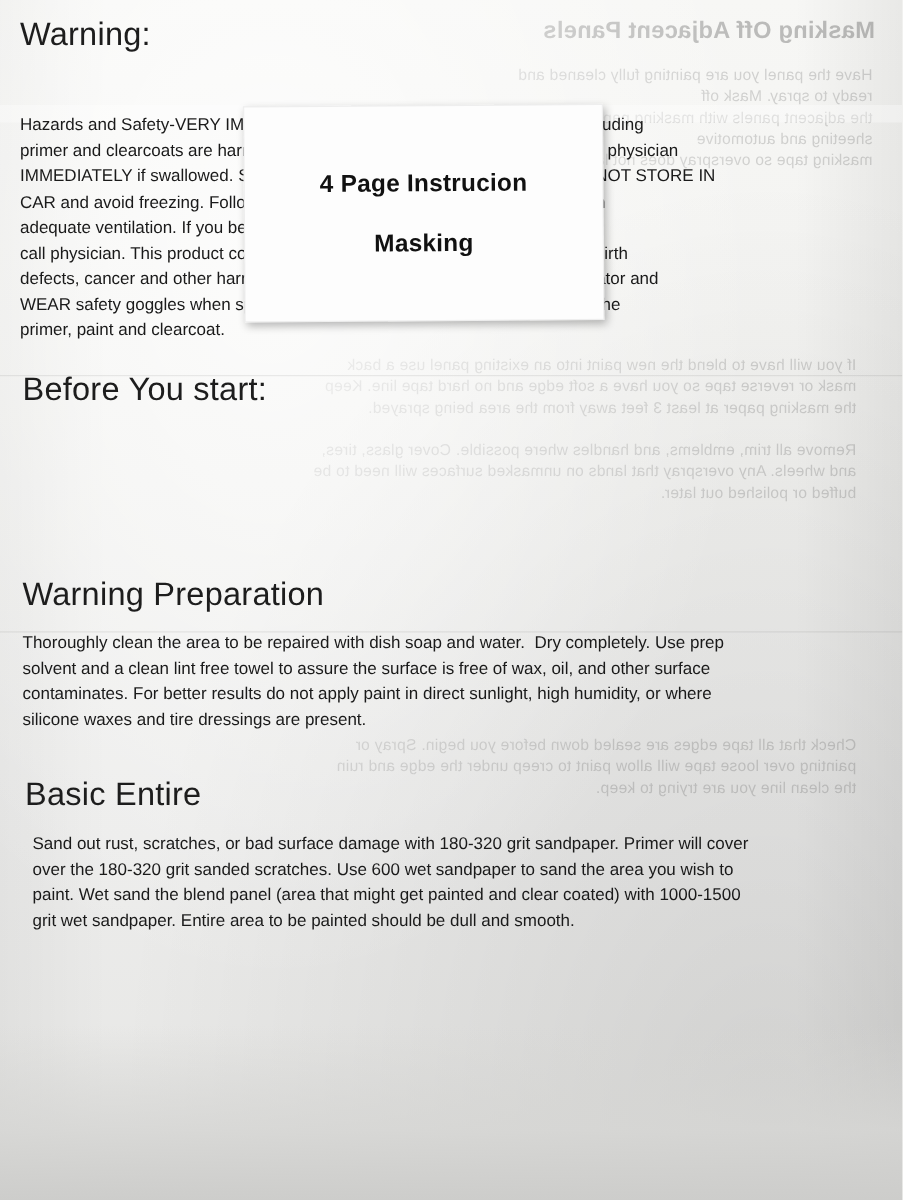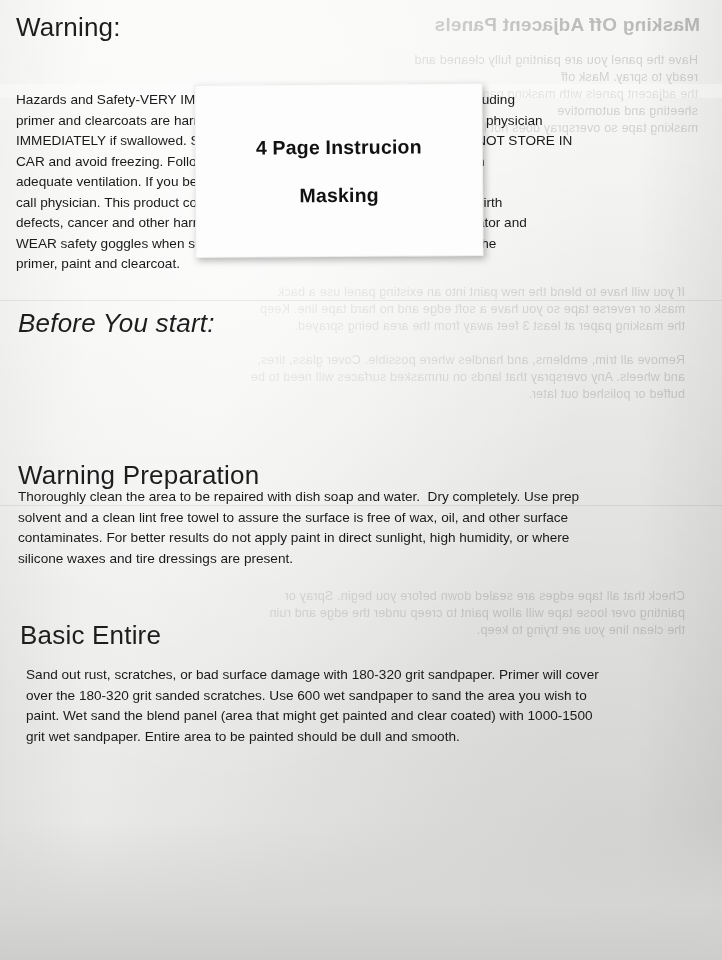--- a/index.html
+++ b/index.html
@@ -154,24 +154,24 @@
     <p class="body" style="left:16px; top:90px; width:690px;">Hazards and Safety-VERY IMPORTANT! This product and touch-up paint including
 primer and clearcoats are harmful. Keep away from flame and children. Call a physician
 IMMEDIATELY if swallowed. Store in a cool dry place between 60-120F. DO NOT STORE IN
 CAR and avoid freezing. Follow local regulations for proper disposal. Use with
 adequate ventilation. If you become dizzy stop product use immediately and
 call physician. This product contains chemicals known to California to cause birth
 defects, cancer and other harm. Always wear an approved active paint respirator and
 WEAR safety goggles when spraying to protect skin and eyes. This includes the
 primer, paint and clearcoat.</p>
 
-    <h1 class="heading" style="left:18px; top:308px;font-style:italic;">Before You start:</h1>
+    <h1 class="heading" style="left:18px; top:296px;">Before You start:</h1>
 
     <h1 class="heading" style="left:18px; top:460px;">Warning Preparation</h1>
-    <p class="body" style="left:18px; top:487px; width:680px;">Thoroughly clean the area to be repaired with dish soap and water.  Dry completely. Use prep
+    <p class="body" style="left:18px; top:504px; width:680px;">Thoroughly clean the area to be repaired with dish soap and water.  Dry completely. Use prep
 solvent and a clean lint free towel to assure the surface is free of wax, oil, and other surface
 contaminates. For better results do not apply paint in direct sunlight, high humidity, or where
 silicone waxes and tire dressings are present.</p>
 
     <h1 class="heading" style="left:20px; top:620px;">Basic Entire</h1>
     <p class="body" style="left:26px; top:665px; width:674px;">Sand out rust, scratches, or bad surface damage with 180-320 grit sandpaper. Primer will cover
 over the 180-320 grit sanded scratches. Use 600 wet sandpaper to sand the area you wish to
 paint. Wet sand the blend panel (area that might get painted and clear coated) with 1000-1500
 grit wet sandpaper. Entire area to be painted should be dull and smooth.</p>
 

